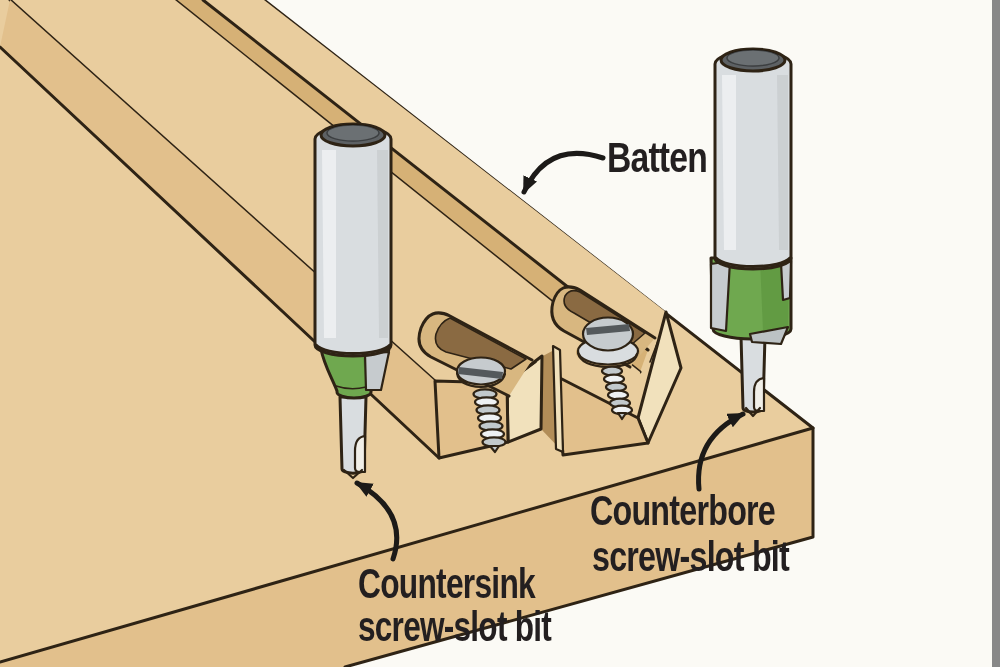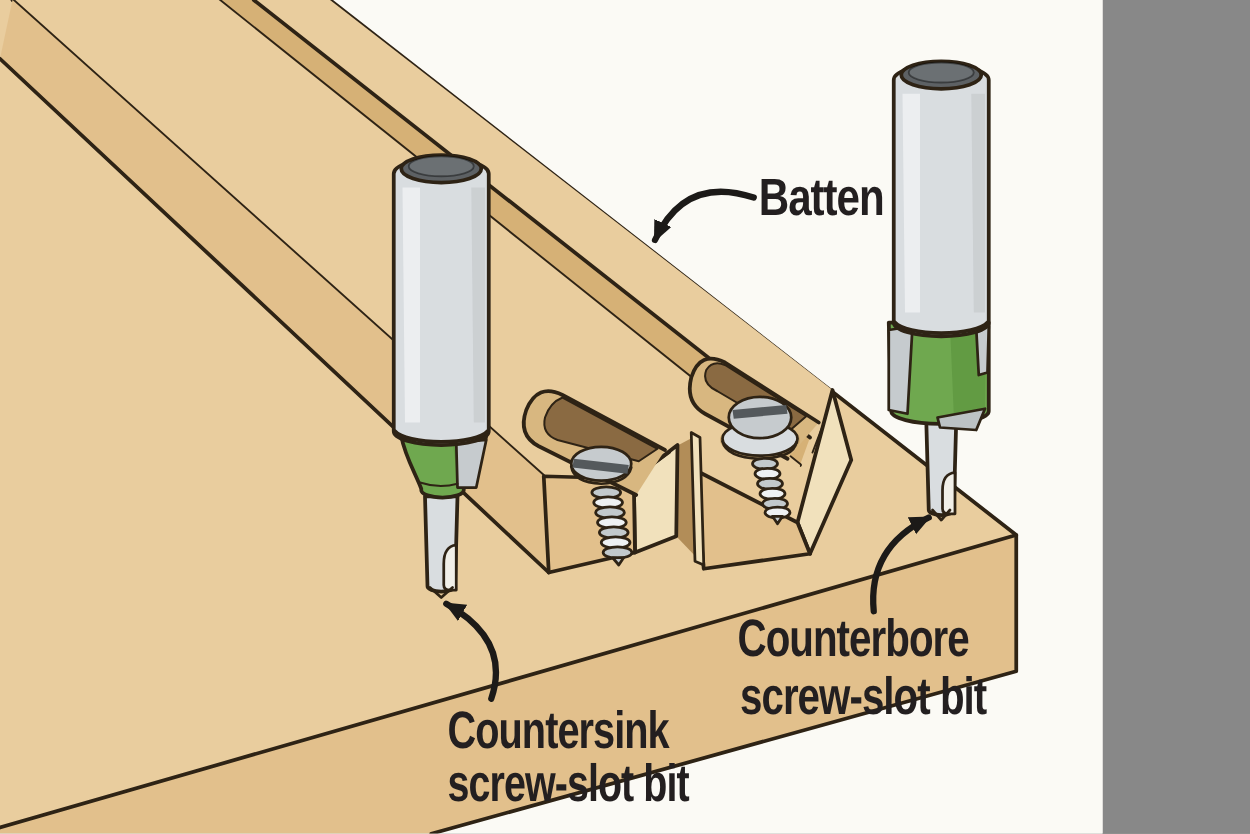--- a/index.html
+++ b/index.html
@@ -1,17 +1,17 @@
 <!DOCTYPE html>
 <html style="--background: #fbfaf5; --wood_light: #e9cd9e; --wood_mid: #e2c08c; --wood_dark: #d6b176; --wood_cut: #f1e1bc; --recess: #d8b780; --recess_shadow: #8a6a42; --recess_floor: #c9a469; --gap_shadow: #b28d58; --outline: #2e2315; --steel_light: #d9dde0; --steel_mid: #c6cbce; --steel_dark: #5d6164; --cap_inner: #6b7073; --flute_light: #f1efe8; --bevel_gray: #bcc2c4; --cutter_green: #6fa84f; --cutter_green_dark: #578f3b; --screw_slot: #54595c; --coil_light: #eef1f3; --coil_dark: #c2c9cc; --ink: #1c1a18; --text: #231f20;"><head>
 <meta charset="utf-8">
 <style>
   html,body { margin:0; padding:0; background:#888; }
   #stage {
-    position:relative; width:882px; height:667px; overflow:hidden;
+    position:relative; width:992px; height:667px; overflow:hidden;
     background:var(--background);
     font-family:"Liberation Sans", sans-serif;
   }
   svg { display:block; }
   .ol  { stroke:var(--outline); stroke-width:3;   stroke-linejoin:round; stroke-linecap:round; }
   .ol2 { stroke:var(--outline); stroke-width:2.2; stroke-linejoin:round; stroke-linecap:round; }
   .thin{ stroke:var(--outline); stroke-width:1.6; stroke-linejoin:round; stroke-linecap:round; }
   .nf  { fill:none; }
   .f-bg         { fill:var(--background); }
   .f-wood-light { fill:var(--wood_light); }

